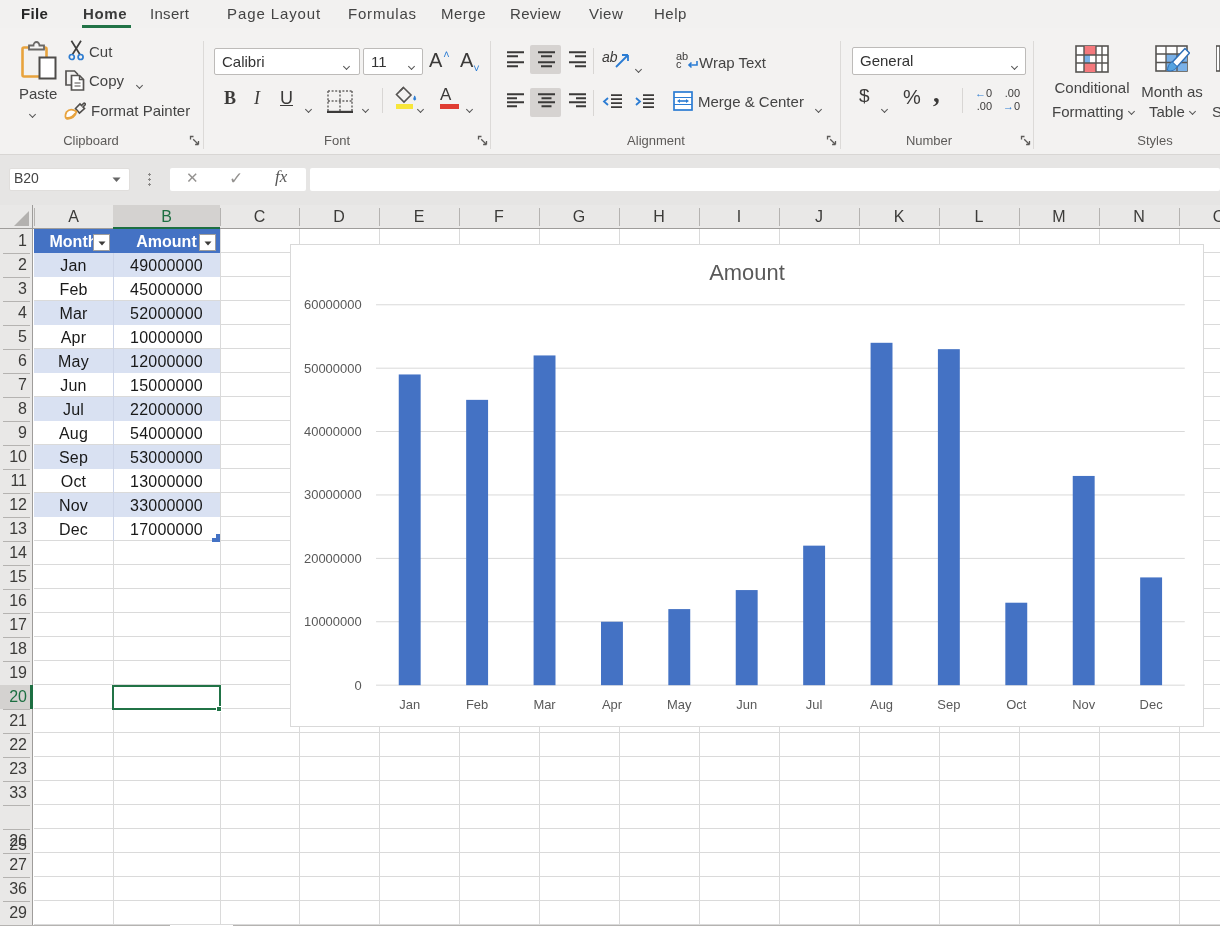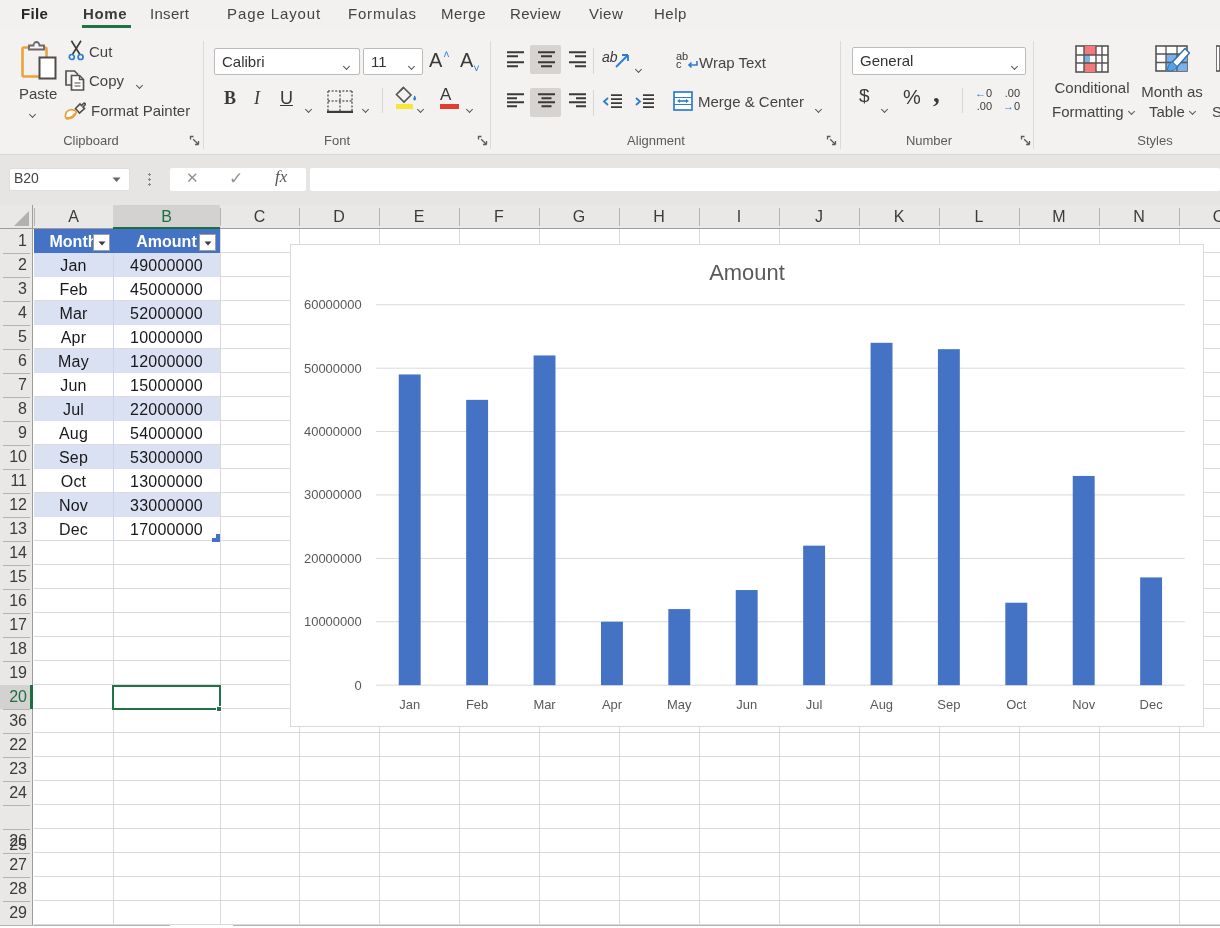--- a/index.html
+++ b/index.html
@@ -275,28 +275,28 @@
 <div class="rlab" style="top:240px">11</div>
 <div class="rlab" style="top:264px">12</div>
 <div class="rlab" style="top:288px">13</div>
 <div class="rlab" style="top:312px">14</div>
 <div class="rlab" style="top:336px">15</div>
 <div class="rlab" style="top:360px">16</div>
 <div class="rlab" style="top:384px">17</div>
 <div class="rlab" style="top:408px">18</div>
 <div class="rlab" style="top:432px">19</div>
 <div class="rlab" style="top:456px">20</div>
-<div class="rlab" style="top:480px">36</div>
+<div class="rlab" style="top:480px">21</div>
 <div class="rlab" style="top:504px">22</div>
 <div class="rlab" style="top:528px">23</div>
-<div class="rlab" style="top:552px">24</div>
+<div class="rlab" style="top:552px">33</div>
 <div class="rlab" style="top:604px">25</div>
 <div class="rlab" style="top:600px">26</div>
 <div class="rlab" style="top:624px">27</div>
-<div class="rlab" style="top:648px">28</div>
+<div class="rlab" style="top:648px">36</div>
 <div class="rlab" style="top:672px">29</div>
 <div class="rsep" style="top:24px"></div>
 <div class="rsep" style="top:48px"></div>
 <div class="rsep" style="top:72px"></div>
 <div class="rsep" style="top:96px"></div>
 <div class="rsep" style="top:120px"></div>
 <div class="rsep" style="top:144px"></div>
 <div class="rsep" style="top:168px"></div>
 <div class="rsep" style="top:192px"></div>
 <div class="rsep" style="top:216px"></div>

